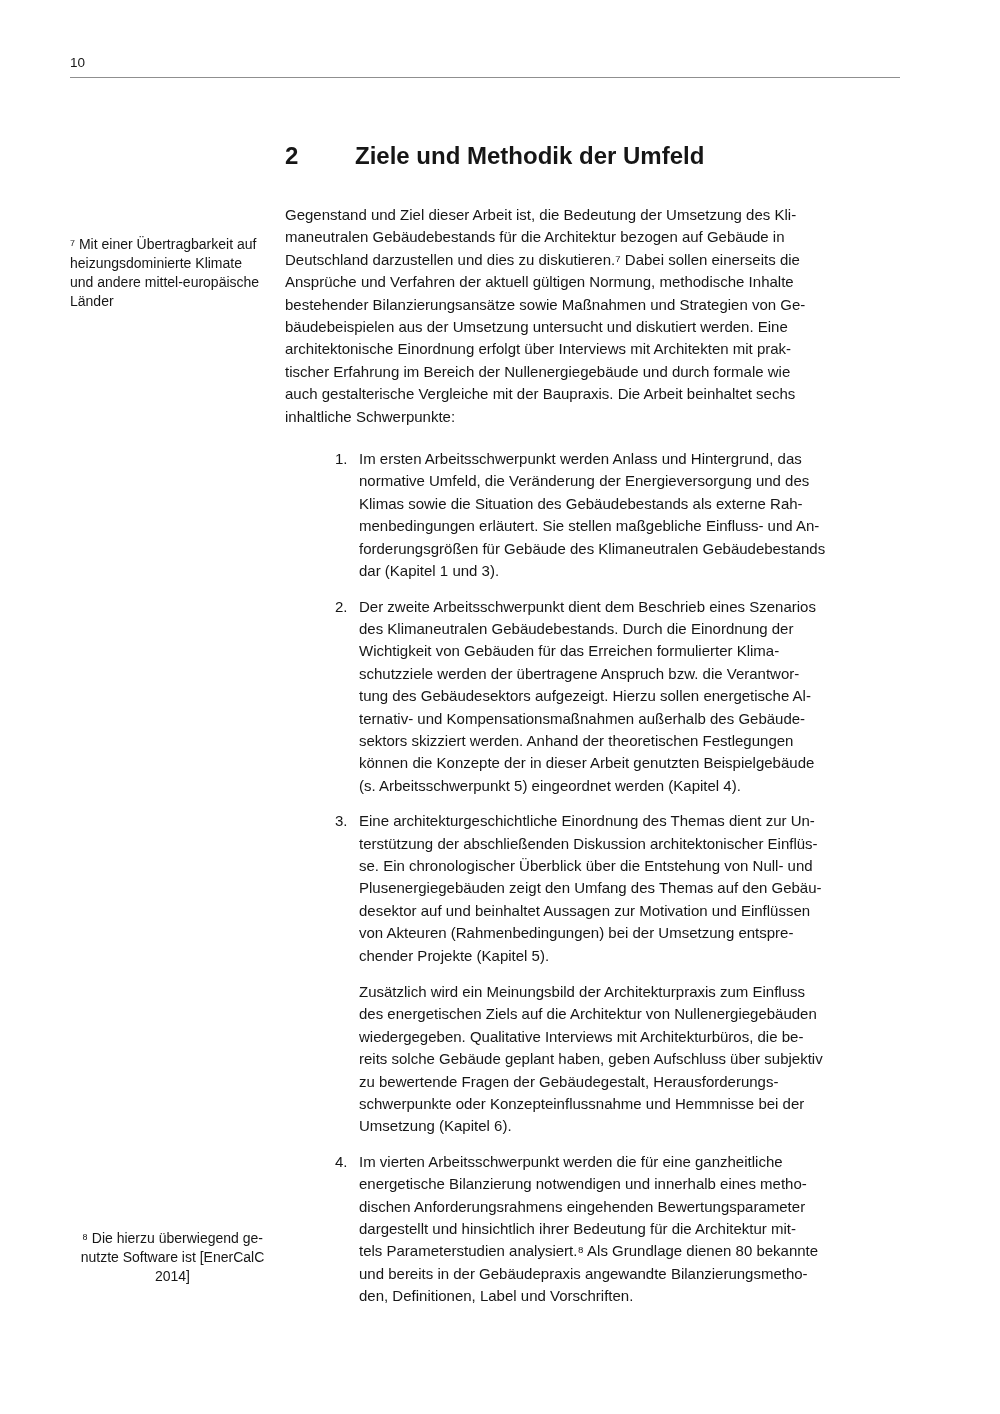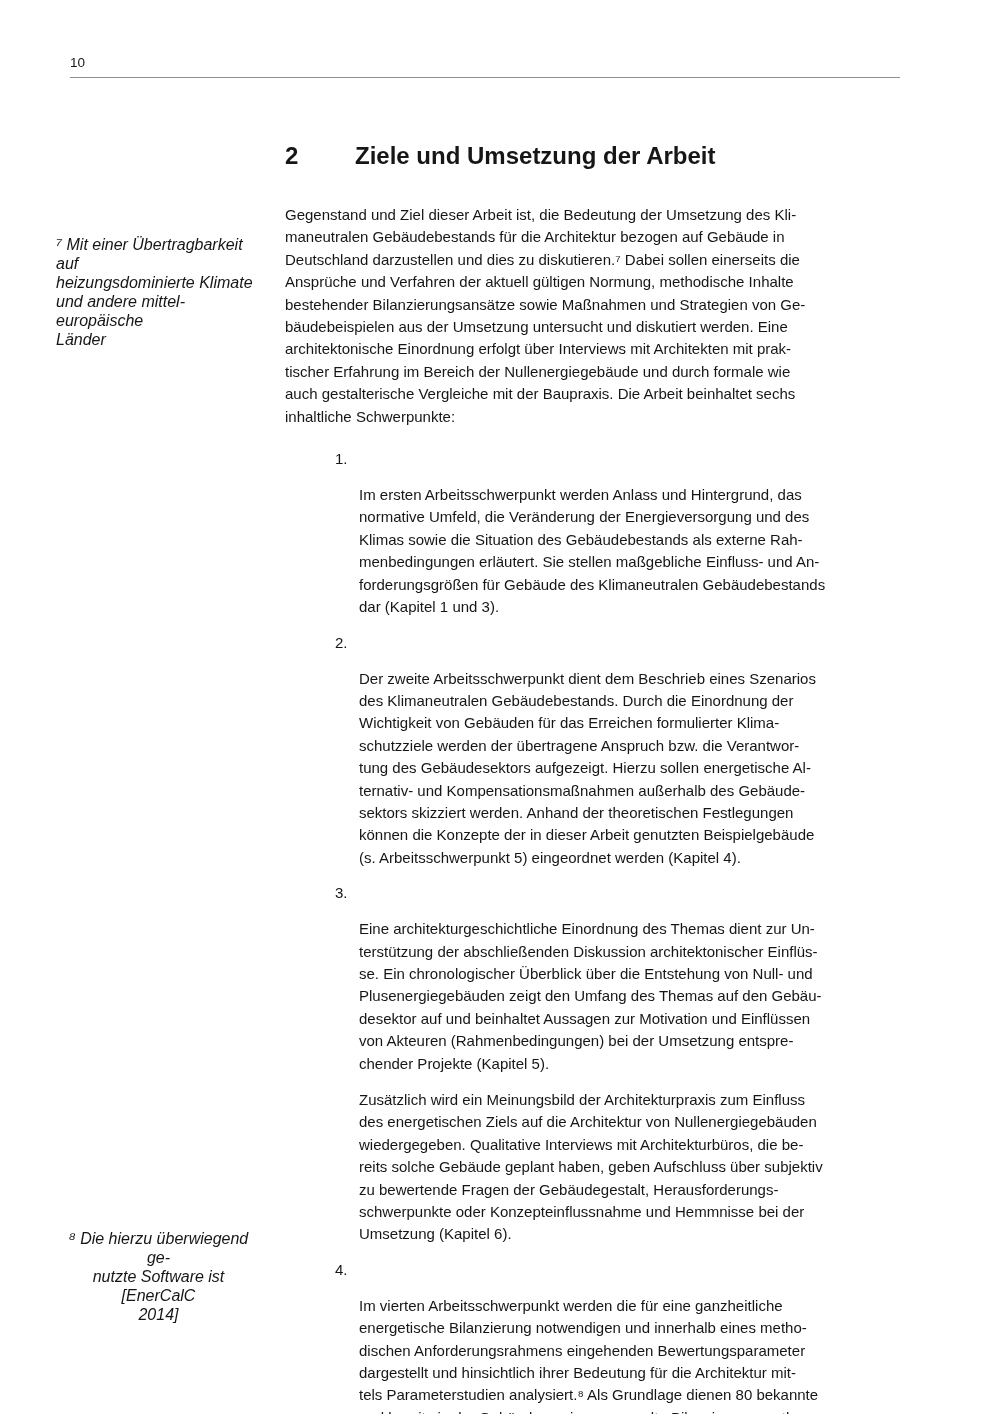--- a/index.html
+++ b/index.html
@@ -21,26 +21,25 @@
   }
   .header-rule {
     position: absolute;
     left: 70px;
     top: 77px;
     width: 860px;
     border-top: 1px solid #8f8f8f;
   }
   .margin-note {
     position: absolute;
-    left: 56px;
+    left: 70px;
     width: 205px;
-    font-size: 16px;
+    font-size: 14px;
     line-height: 19px;
     white-space: pre-line;
-    font-style: italic;
   }
   .note-7 { top: 235px; }
   .note-8 { top: 1229px; text-align: center; }
   .content {
     position: absolute;
     left: 285px;
     top: 141px;
     width: 645px;
   }
   .chapter-heading {
@@ -61,21 +60,21 @@
     list-style: none;
     margin-left: 50px;
   }
   .list-item {
     display: flex;
     font-size: 15px;
     line-height: 22.4px;
     margin-bottom: 13px;
   }
   .item-number { width: 24px; flex-shrink: 0; }
-  .item-text { white-space: pre-line; margin-top: 36px; }
+  .item-text { white-space: pre-line; }
   .continuation { margin-top: 14px; }
 </style>
 </head>
 <body>
 
 <div class="page">
 
   <div class="page-number">10</div>
 
   <div class="header-rule"></div>
@@ -86,21 +85,21 @@
 Länder</div>
 
   <div class="margin-note note-8">⁸ Die hierzu überwiegend ge-
 nutzte Software ist [EnerCalC
 2014]</div>
 
   <div class="content">
 
     <h1 class="chapter-heading">
       <span class="chapter-number">2</span>
-      <span class="chapter-title">Ziele und Umsetzung der Arbeit</span>
+      <span class="chapter-title">Ziele und Methodik der Umfeld</span>
     </h1>
 
     <p class="intro">Gegenstand und Ziel dieser Arbeit ist, die Bedeutung der Umsetzung des Kli-
 maneutralen Gebäudebestands für die Architektur bezogen auf Gebäude in
 Deutschland darzustellen und dies zu diskutieren.⁷ Dabei sollen einerseits die
 Ansprüche und Verfahren der aktuell gültigen Normung, methodische Inhalte
 bestehender Bilanzierungsansätze sowie Maßnahmen und Strategien von Ge-
 bäudebeispielen aus der Umsetzung untersucht und diskutiert werden. Eine
 architektonische Einordnung erfolgt über Interviews mit Architekten mit prak-
 tischer Erfahrung im Bereich der Nullenergiegebäude und durch formale wie

